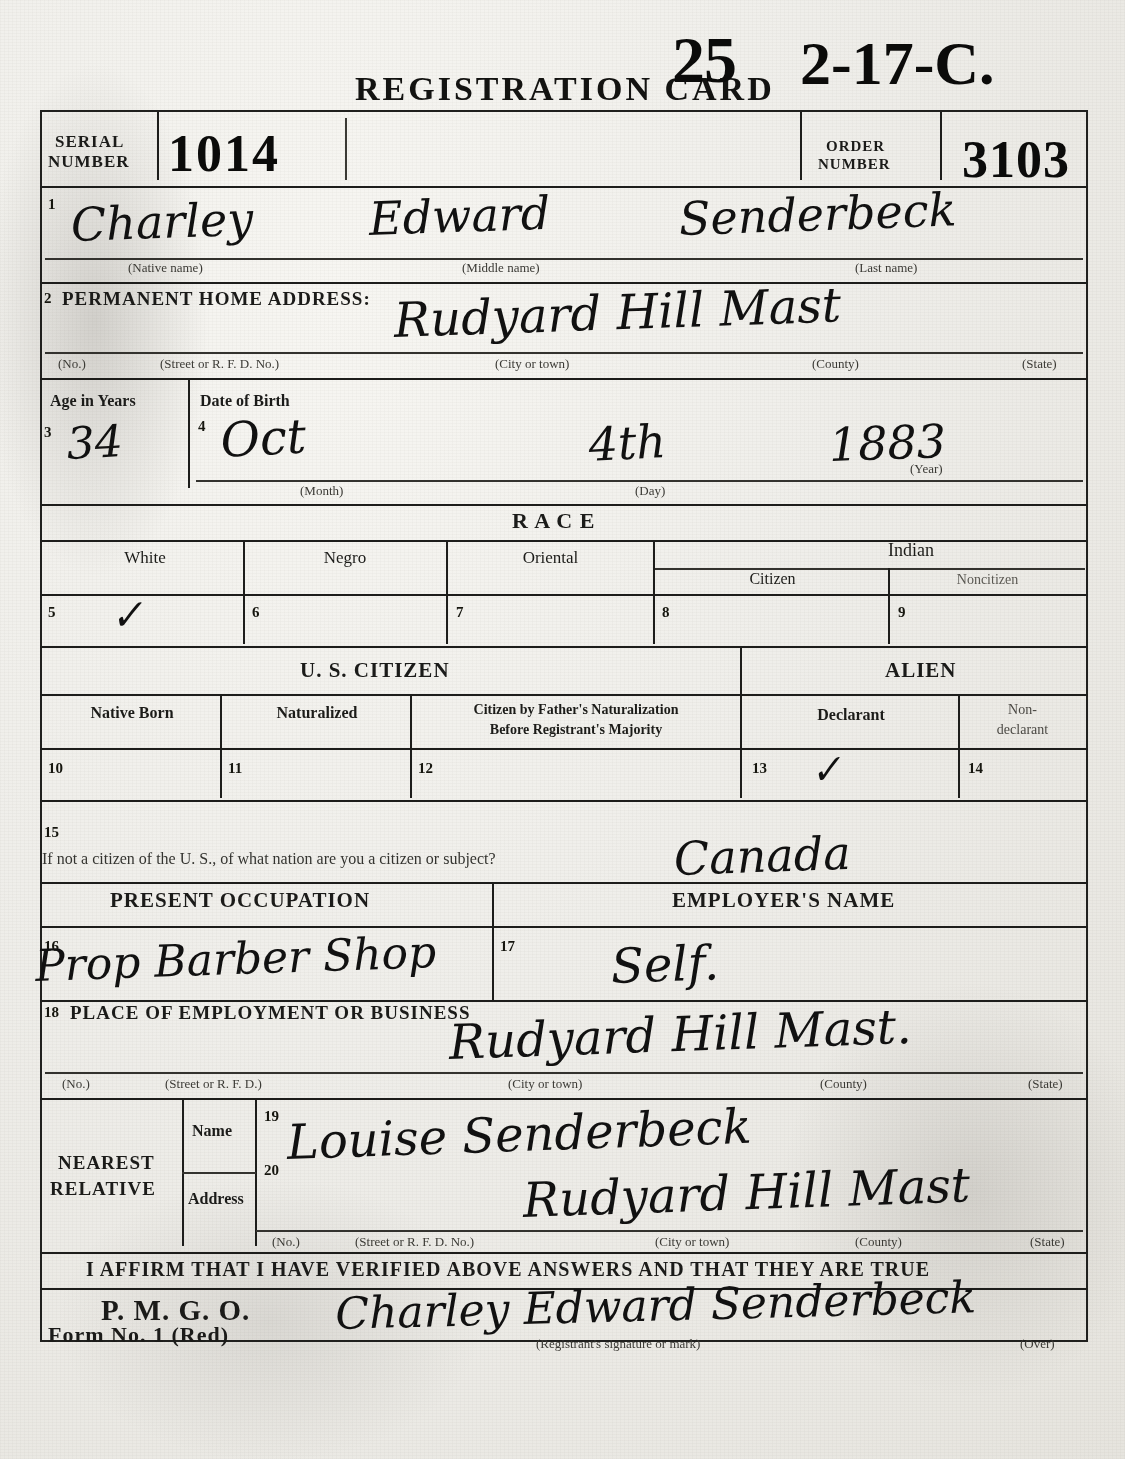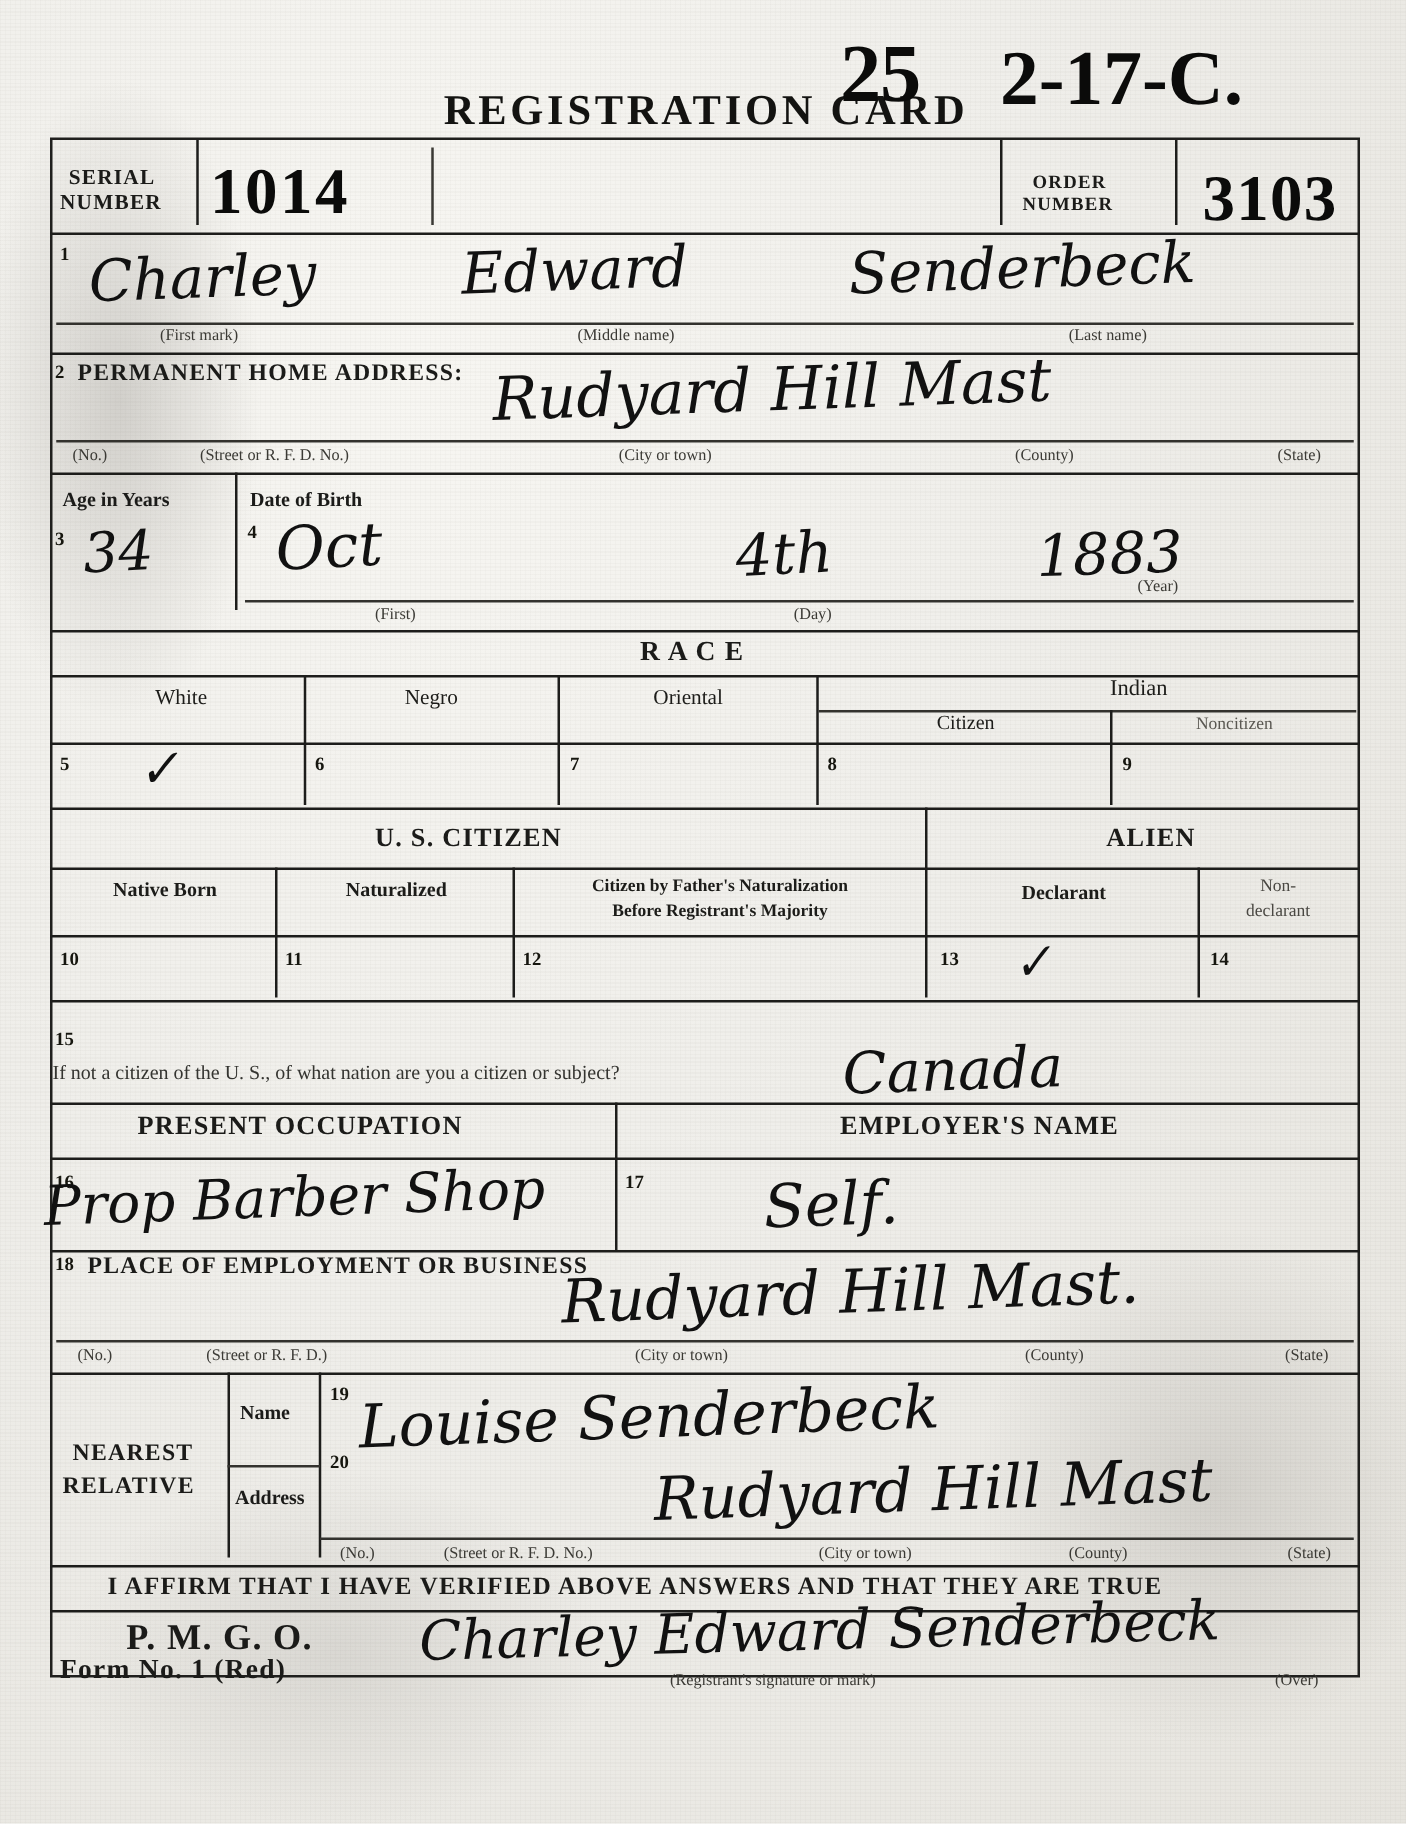--- a/index.html
+++ b/index.html
@@ -165,21 +165,21 @@
 
   <div class="hline" style="left:40px; top:186px; width:1048px;"></div>
 
   <div class="num" style="left:48px; top:196px;">1</div>
 
   <div class="hand" style="left:72px; top:198px; font-size:46px; transform:rotate(-2deg);">Charley</div>
   <div class="hand" style="left:370px; top:192px; font-size:46px; transform:rotate(-2deg);">Edward</div>
   <div class="hand" style="left:680px; top:192px; font-size:46px; transform:rotate(-2deg);">Senderbeck</div>
 
   <div class="hline thin" style="left:45px; top:258px; width:1038px;"></div>
-  <div class="lbl tiny" style="left:128px; top:260px;">(First mark)</div>
+  <div class="lbl tiny" style="left:128px; top:260px;">(Native name)</div>
   <div class="lbl tiny" style="left:462px; top:260px;">(Middle name)</div>
   <div class="lbl tiny" style="left:855px; top:260px;">(Last name)</div>
 
   <div class="hline" style="left:40px; top:282px; width:1048px;"></div>
 
   <div class="num" style="left:44px; top:290px;">2</div>
   <div class="lbl caps" style="left:62px; top:288px; font-size:19px;">PERMANENT HOME ADDRESS:</div>
 
   <div class="hand" style="left:395px; top:292px; font-size:48px; transform:rotate(-2deg);">Rudyard  Hill  Mast</div>
 
@@ -198,21 +198,21 @@
 
   <div class="num" style="left:44px; top:424px;">3</div>
   <div class="hand" style="left:68px; top:418px; font-size:44px; transform:rotate(-3deg);">34</div>
 
   <div class="num" style="left:198px; top:418px;">4</div>
   <div class="hand" style="left:222px; top:412px; font-size:48px; transform:rotate(-3deg);">Oct</div>
   <div class="hand" style="left:590px; top:418px; font-size:46px; transform:rotate(-3deg);">4th</div>
   <div class="hand" style="left:830px; top:418px; font-size:46px; transform:rotate(-2deg);">1883</div>
 
   <div class="hline thin" style="left:196px; top:480px; width:887px;"></div>
-  <div class="lbl tiny" style="left:300px; top:483px;">(First)</div>
+  <div class="lbl tiny" style="left:300px; top:483px;">(Month)</div>
   <div class="lbl tiny" style="left:635px; top:483px;">(Day)</div>
   <div class="lbl tiny" style="left:910px; top:461px;">(Year)</div>
 
   <div class="hline" style="left:40px; top:504px; width:1048px;"></div>
 
   <div class="lbl caps" style="left:512px; top:508px; font-size:22px;">R A C E</div>
   <div class="hline" style="left:40px; top:540px; width:1048px;"></div>
 
   <div class="boxlabel" style="left:45px; top:548px; width:200px; font-size:17px;">White</div>
   <div class="boxlabel" style="left:245px; top:548px; width:200px; font-size:17px;">Negro</div>

